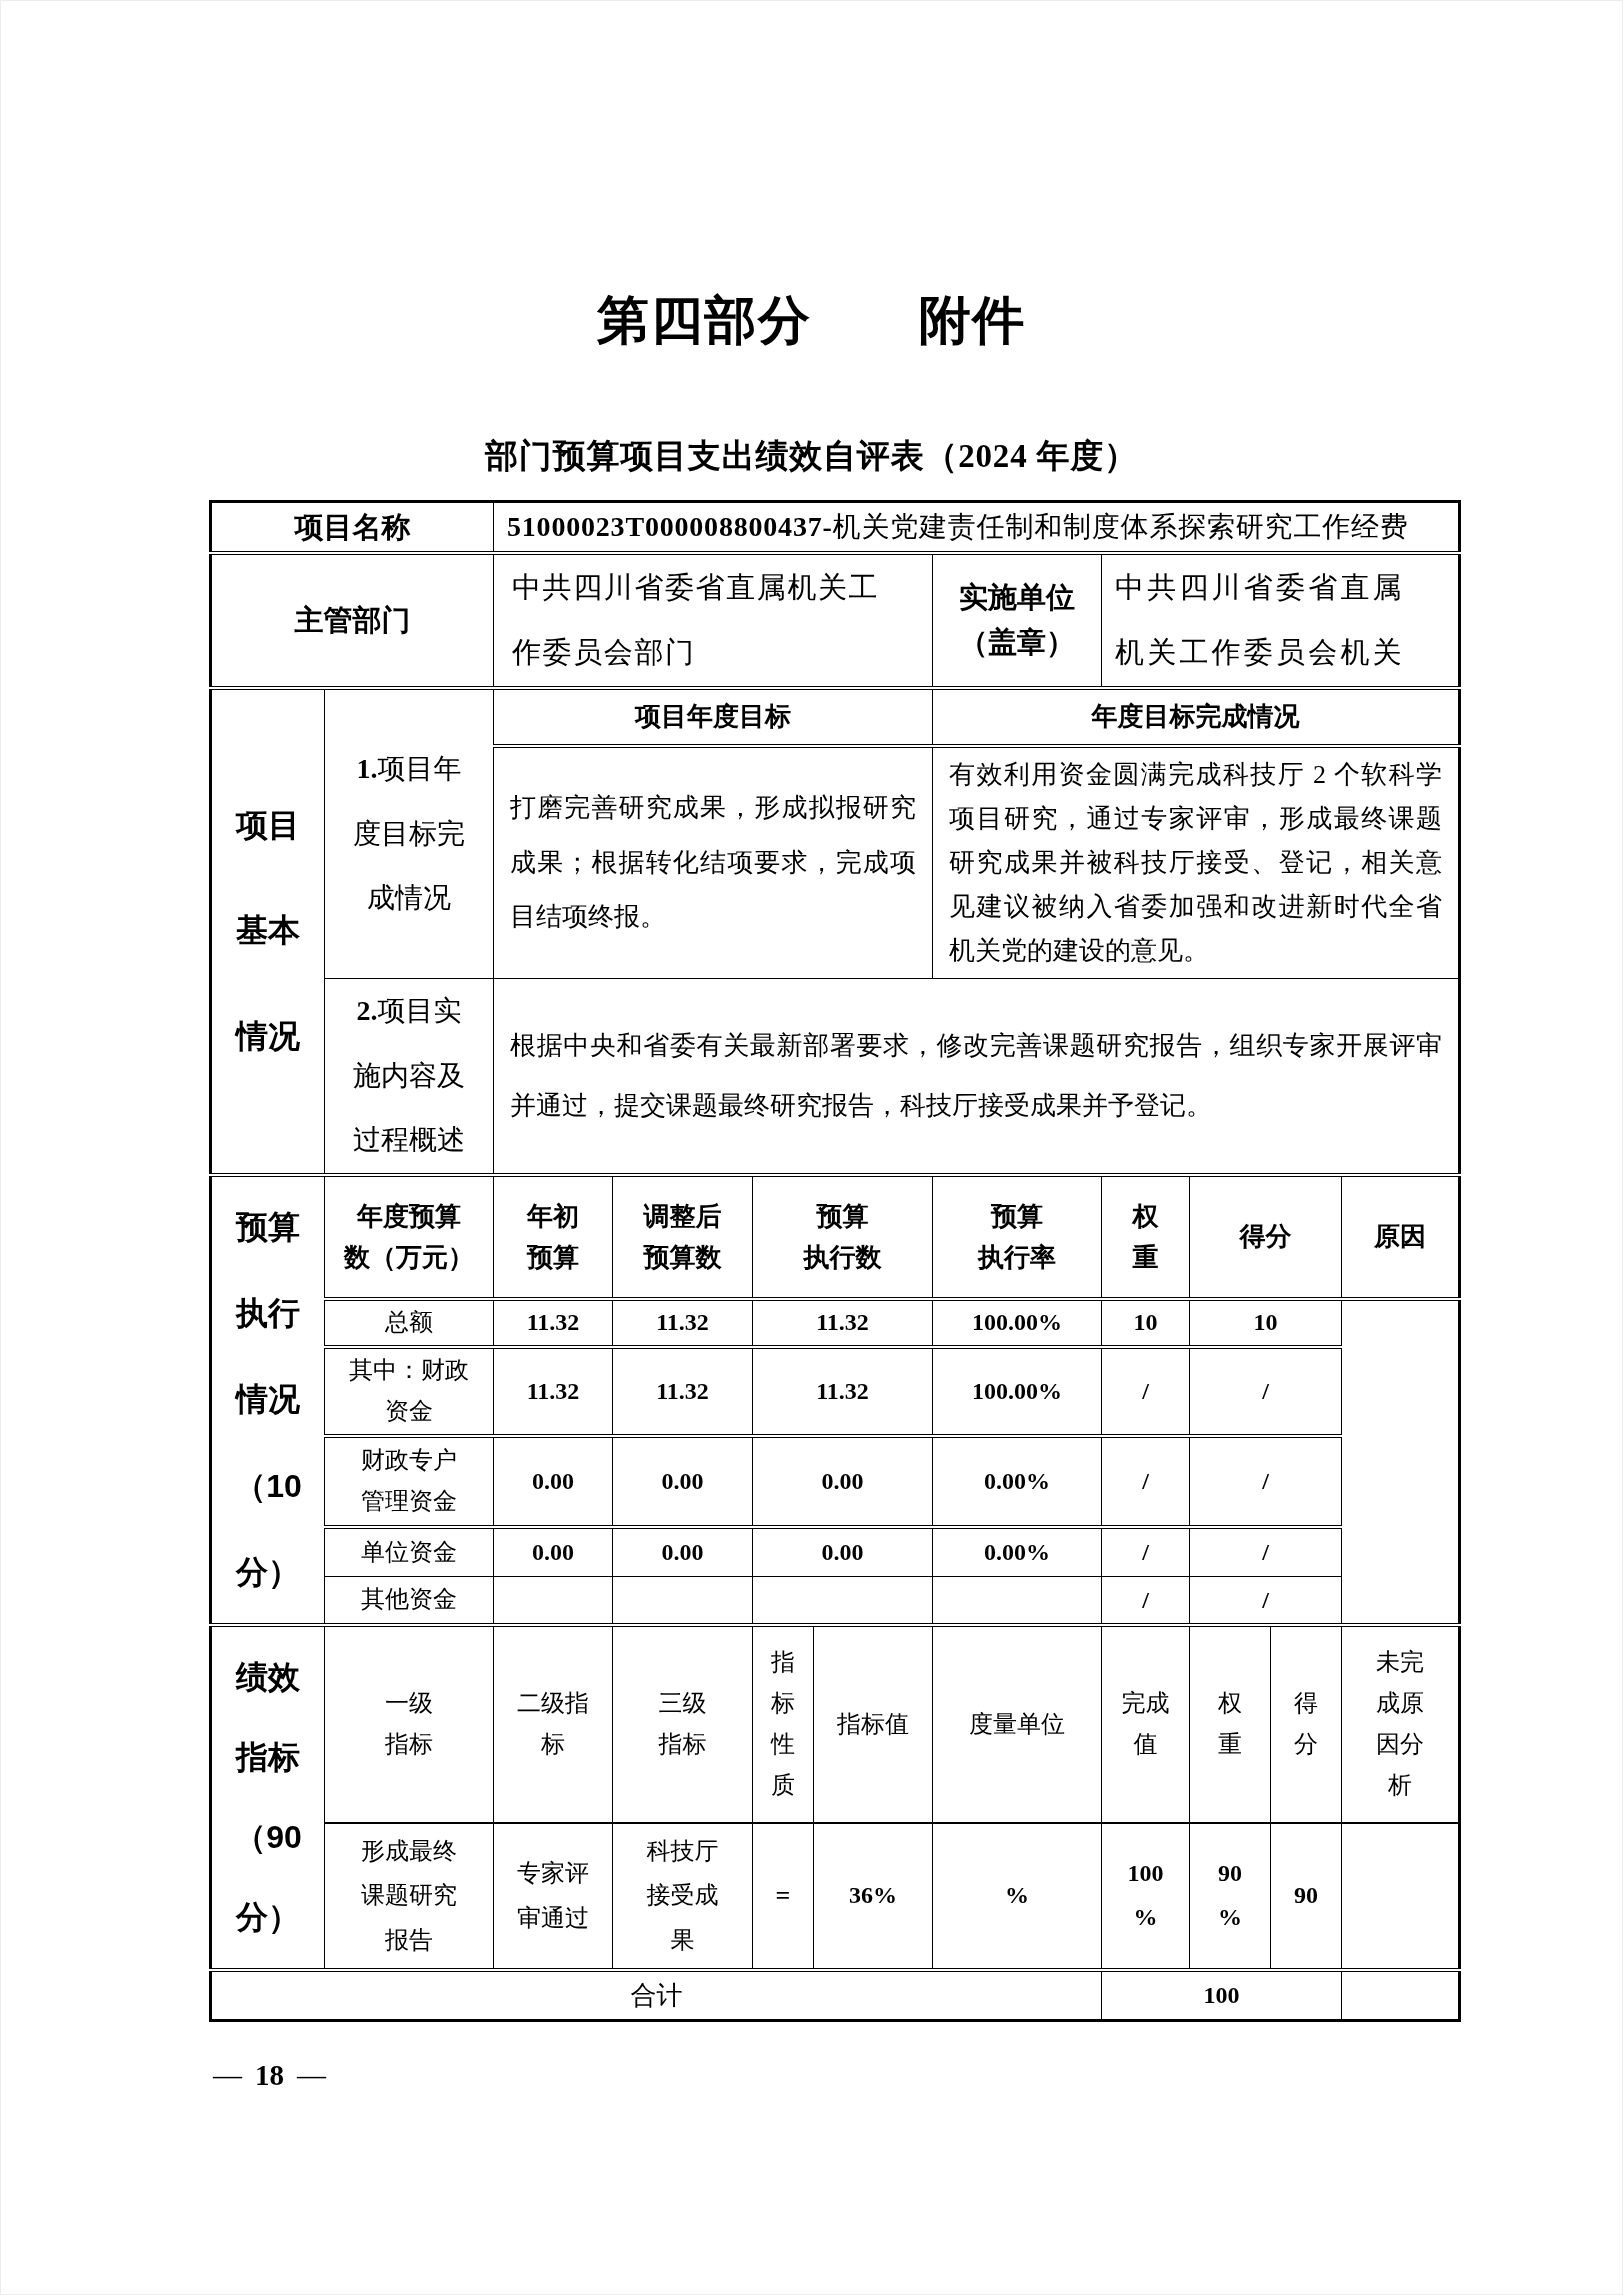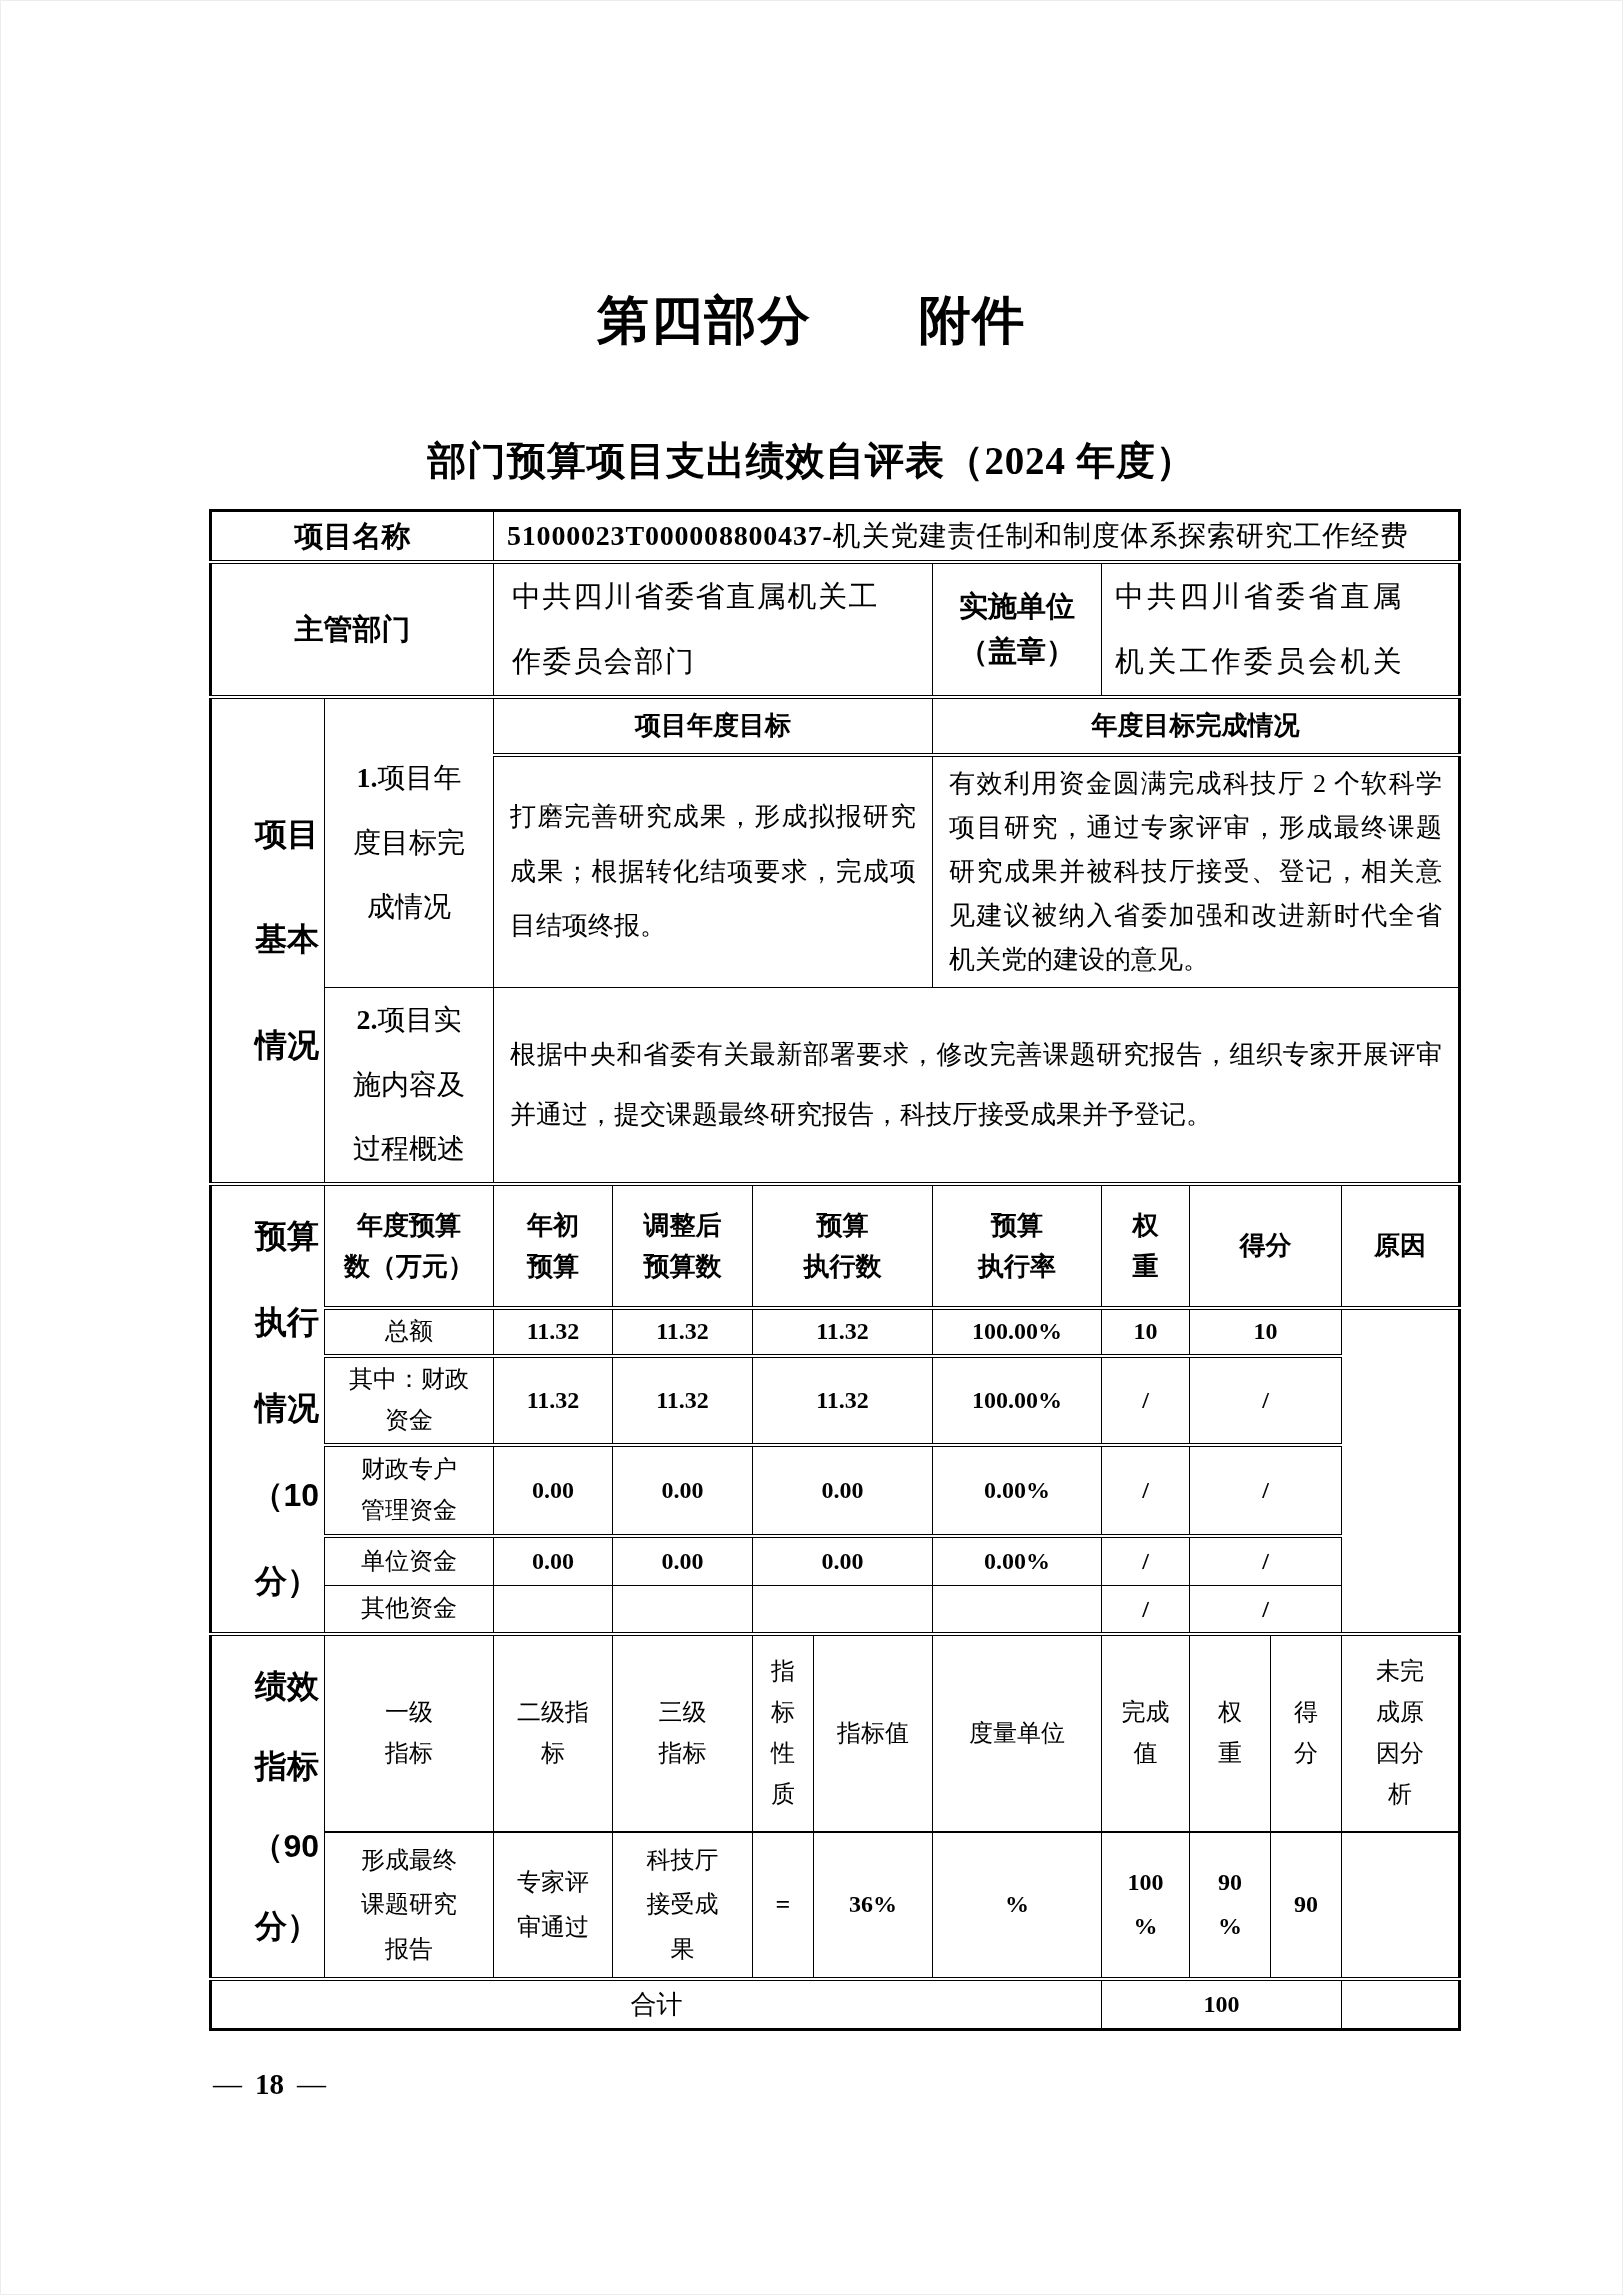--- a/index.html
+++ b/index.html
@@ -9,21 +9,21 @@
     font-family:"Liberation Serif", serif; position:relative;
   }
   .frame { position:absolute; inset:0; border:1.6px solid #ededed; pointer-events:none; }
 
   .title {
     margin:0; padding-top:286px; text-align:center;
     font-size:52px; font-weight:bold; letter-spacing:1.6px;
   }
   .subtitle {
     margin:78px 0 0 0; text-align:center;
-    font-size:39px; font-weight:bold; letter-spacing:0.8px;
+    font-size:33px; font-weight:bold; letter-spacing:0.8px;
   }
 
   table.main {
     border-collapse:collapse; table-layout:fixed;
     width:1250px; margin:21px 0 0 209px;
     border:3.2px solid #000;
   }
   td { border:1.6px solid #000; text-align:center; vertical-align:middle; padding:1.6px 4.9px; }
   .pre { white-space:pre-line; }
 
@@ -49,21 +49,21 @@
   .rowlbl { font-size:24px; line-height:1.7; }
   .phead { font-size:24px; line-height:1.7; }
   .pdata { font-size:24px; line-height:1.85; }
   .pnum { font-size:24px; font-weight:bold; line-height:1.8; }
   .eq { font-size:26px; font-weight:bold; }
   .total-lbl { font-size:26px; }
 
   
   .sep > td { border-bottom:4.9px double #000; }
   .sep3 > td { border-bottom:2.4px solid #000; }
-  .bsep { border-bottom:4.9px double #000 !important;text-align:right; }
+  .bsep { border-bottom:4.9px double #000 !important; }
   .bthin { border-bottom:1.6px solid #000 !important; }
 
   .footer {
     margin:37px 0 0 213px; display:flex; align-items:baseline; gap:13px;
     font-size:29px;
   }
   .footer .pg { font-weight:bold; }
 </style>
 </head>
 <body>

